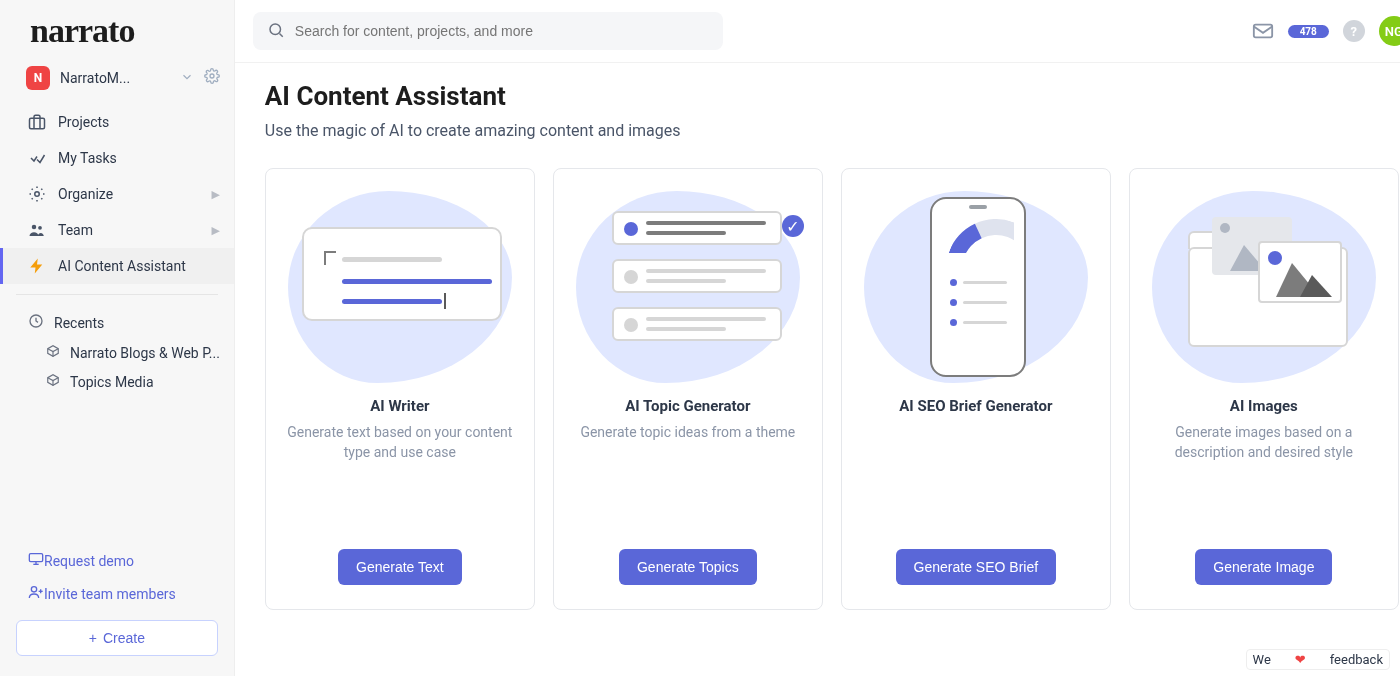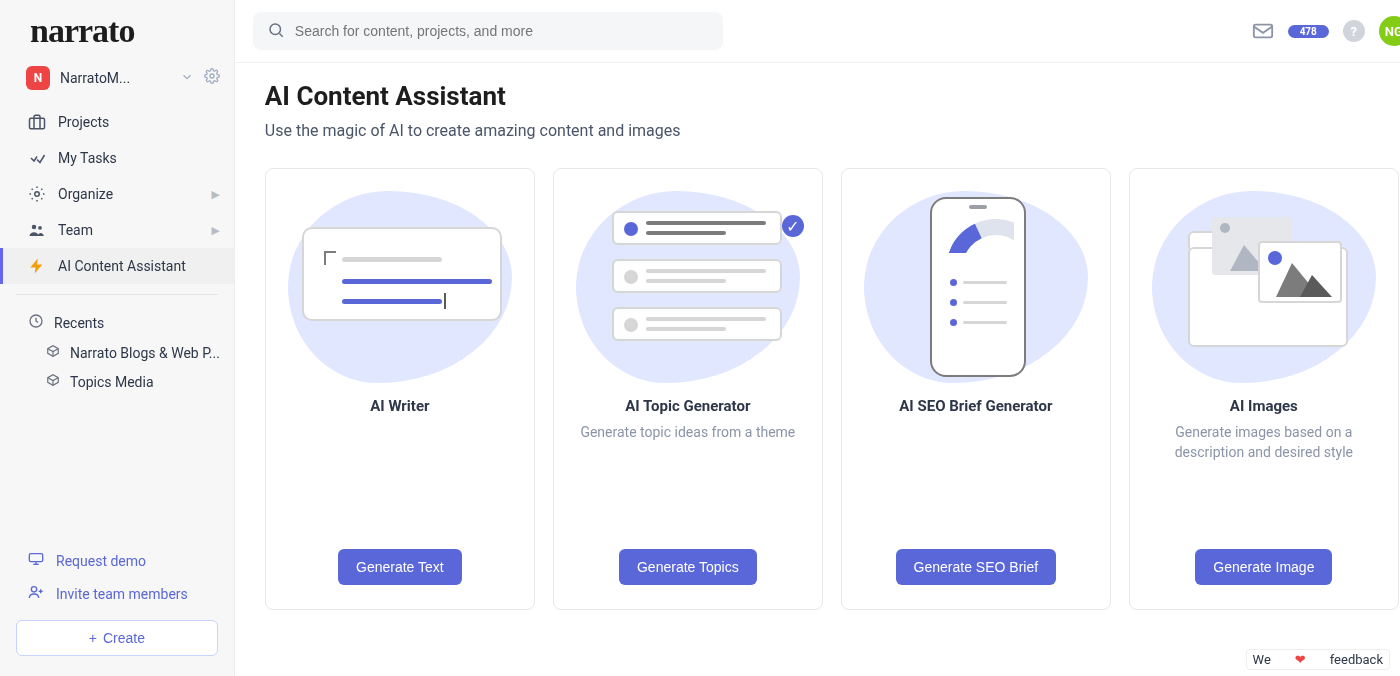--- a/index.html
+++ b/index.html
@@ -21,21 +21,21 @@
   .nav-item.active { background: #f0f0f0; color: #2d3748; }
   .nav-item.active::before { content: ""; position: absolute; left: 0; top: 0; bottom: 0; width: 3px; background: #6366f1; }
   .nav-icon { width: 18px; height: 18px; display: flex; align-items: center; justify-content: center; color: #4a5568; }
   .nav-item.active .nav-icon { color: #f59e0b; }
 
   .sep { height: 1px; background: #e5e5e5; margin: 10px 16px 14px; }
   .recents-hdr { display: flex; align-items: center; gap: 10px; padding: 4px 14px 6px 28px; font-size: 14px; color: #2d3748; }
   .recent-item { display: flex; align-items: center; gap: 10px; padding: 6px 14px 6px 46px; font-size: 14px; color: #2d3748; cursor: pointer; white-space: nowrap; overflow: hidden; text-overflow: ellipsis; }
 
   .sidebar-bottom { margin-top: auto; padding: 10px 16px 20px; }
-  .sb-link { display: flex; align-items: center; gap: 12px; padding: 7px 12px; font-size: 14px; color: #5a67d8; cursor: pointer; }
+  .sb-link { display: flex; align-items: center; padding: 7px 12px; font-size: 14px; color: #5a67d8; cursor: pointer; }
   .create-btn { margin-top: 10px; width: 100%; border: 1px solid #c7d2fe; background: #fff; color: #5a67d8; border-radius: 6px; padding: 9px 0; font-size: 14px; cursor: pointer; display: flex; align-items: center; justify-content: center; gap: 6px; }
 
   
   .main { flex: 1; display: flex; flex-direction: column; }
   .topbar { display: flex; align-items: center; padding: 12px 20px 12px 12px; gap: 14px; border-bottom: 1px solid #f1f1f1; }
   .search { flex: 0 0 470px; height: 38px; background: #f5f6f8; border-radius: 8px; display: flex; align-items: center; padding: 0 14px; gap: 10px; color: #8a94a6; font-size: 14px; margin-left: 6px;}
   .search input { border: none; background: transparent; outline: none; font-size: 14px; flex: 1; color: #333; }
   .topbar-spacer { flex: 1; }
   .tb-icon { color: #8b95a7; display: flex; align-items: center; position: relative; cursor: pointer; }
   .badge { background: #5a67d8; color: #fff; font-size: 10px; font-weight: 700; border-radius: 10px; padding: 1px 12px; }
@@ -266,20 +266,21 @@
             <div class="blob"></div>
             <div class="box">
                 <div class="cursor"></div>
                 <div class="line1"></div>
                 <div class="line2"></div>
                 <div class="line3"></div>
                 <div class="caret"></div>
               </div>
           </div>
           <div class="card-title">AI Writer</div>
+          <div class="card-desc">Generate text based on your content type and use case</div>
           <button class="card-btn">Generate Text</button>
         </div>
 
         <div class="card">
           <div class="illus i-topic">
             <div class="blob"></div>
             <div class="item t1">
                 <div class="dot"></div>
                 <div class="l l1"></div>
                 <div class="l l2"></div>

